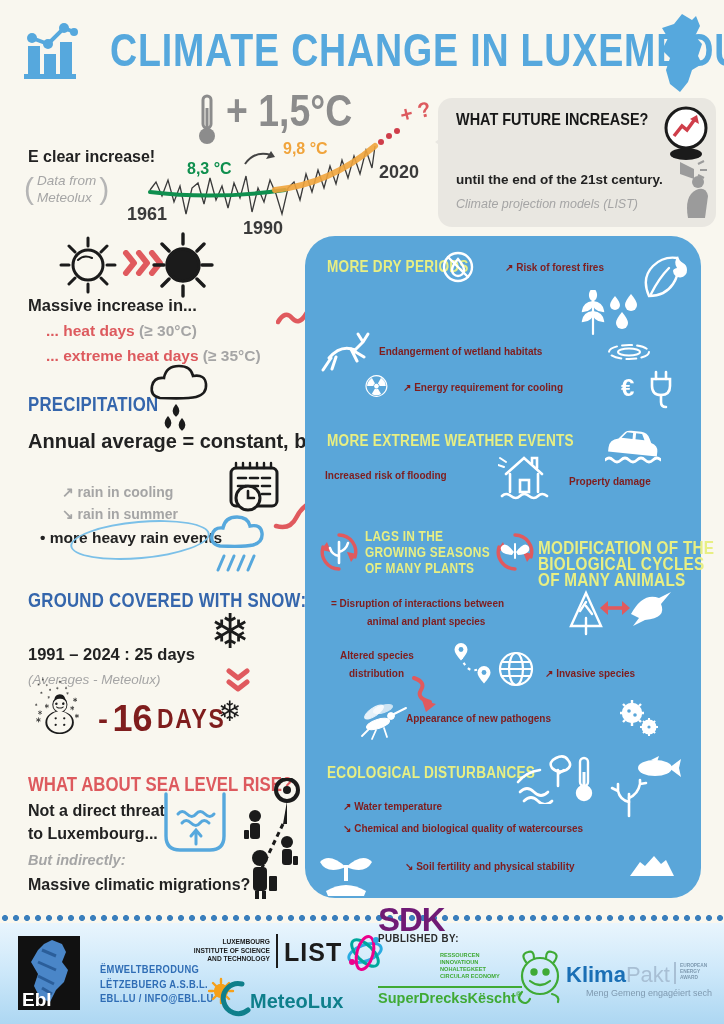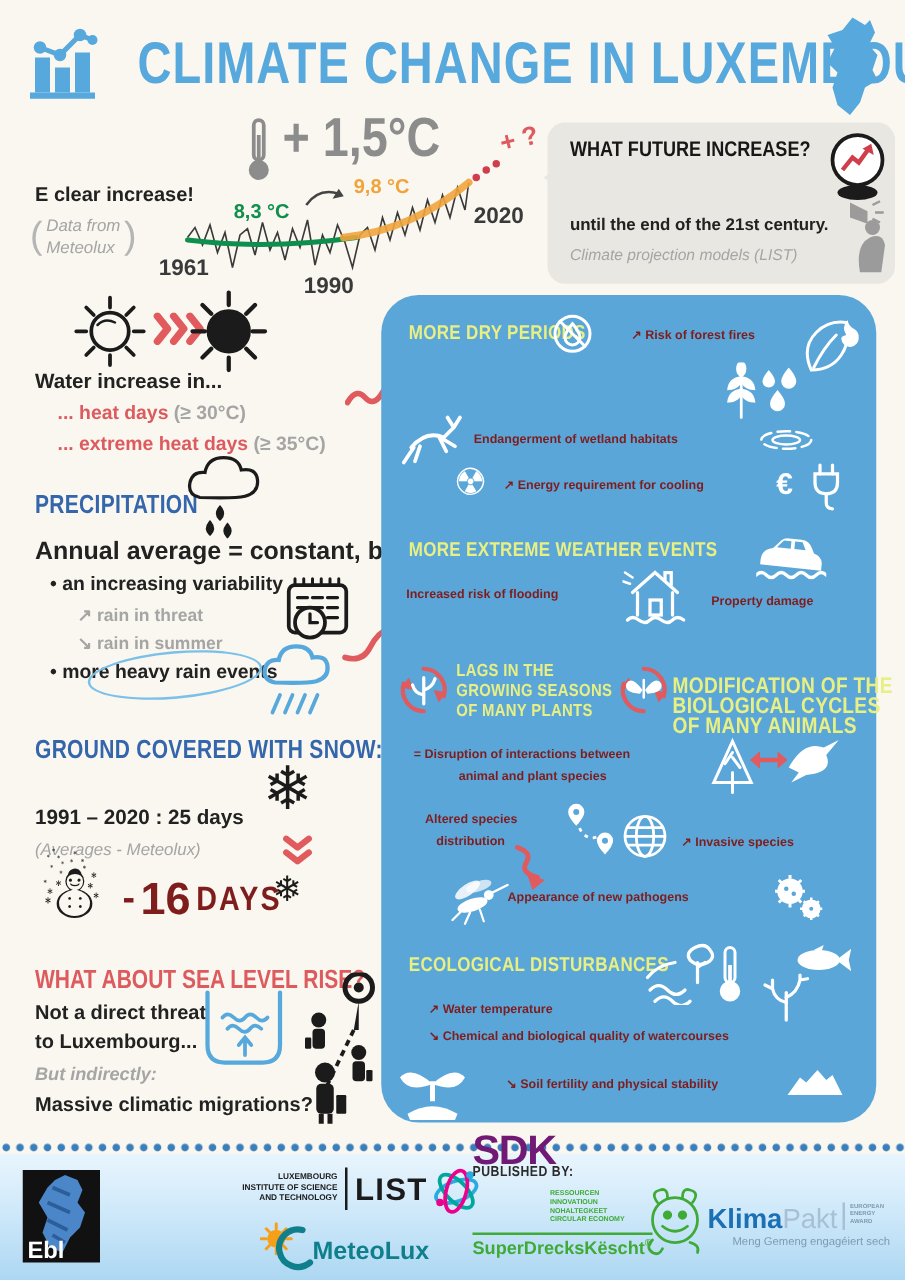--- a/index.html
+++ b/index.html
@@ -125,61 +125,60 @@
         <path d="M17,3 L25,13 L17,23"></path>
         <path d="M30,3 L38,13 L30,23"></path>
     </svg>
   </span>
   <span class="abs" style="left:146px;top:228px">
     <svg width="74" height="74" viewBox="0 0 74 74" stroke="#1b1b1b" stroke-width="3.4" stroke-linecap="round">
       <circle cx="37" cy="37" r="16" fill="#1b1b1b"></circle>
       <path d="M37,6 v10 M37,58 v10 M8,37 h10 M56,37 h10 M16,16 l7,7 M51,51 l7,7 M16,58 l7,-7 M51,23 l7,-7" fill="none"></path>
     </svg>
   </span>
-  <span class="abs b" style="left:28px;top:296px;font-size:16.5px">Water increase in...</span>
+  <span class="abs b" style="left:28px;top:296px;font-size:16.5px">Massive increase in...</span>
   <span class="abs b nw" style="left:46px;top:322px;font-size:15.5px">
     <span class="red">... </span><span class="red">heat days</span><span class="gray"> (≥ 30°C)</span>
   </span>
   <span class="abs b nw" style="left:46px;top:347px;font-size:15.5px">
     <span class="red">... </span><span class="red">extreme heat days</span><span class="gray"> (≥ 35°C)</span>
   </span>
 
   <span class="abs cn blueh" style="left:28px;top:392px;font-size:21px">PRECIPITATION</span>
   <span class="abs" style="left:146px;top:360px">
     <svg width="66" height="74" viewBox="0 0 66 74" stroke="#1b1b1b" stroke-width="2.6" fill="none" stroke-linecap="round">
       <path d="M14,38 q-10,-2 -8,-12 q2,-9 12,-8 q2,-12 15,-12 q12,0 14,10 q12,-2 13,8 q1,10 -10,13 q-8,2 -36,1 z"></path>
       <path d="M30,46 q4,5 0,9 q-4,-4 0,-9 z" fill="#1b1b1b"></path>
       <path d="M22,58 q4,5 0,9 q-4,-4 0,-9 z" fill="#1b1b1b"></path>
       <path d="M36,60 q4,5 0,9 q-4,-4 0,-9 z" fill="#1b1b1b"></path>
     </svg>
   </span>
   <span class="abs b" style="left:28px;top:430px;font-size:20px">Annual average = constant, but:</span>
-  <span class="abs b" style="left:40px;top:459px;font-size:15.5px">• <span>an increasing variability</span></span>
-  <span class="abs gray b" style="left:62px;top:484px;font-size:14px">↗ rain in threat</span>
+  <span class="abs gray b" style="left:62px;top:484px;font-size:14px">↗ rain in cooling</span>
   <span class="abs gray b" style="left:62px;top:506px;font-size:14px">↘ rain in summer</span>
   <span class="abs" style="left:228px;top:460px">
     <svg width="52" height="58" viewBox="0 0 52 58" stroke="#1b1b1b" fill="none" stroke-linecap="round">
       <rect x="3" y="8" width="46" height="38" rx="5" stroke-width="3"></rect>
       <path d="M8,8 v-5 M15,8 v-5 M22,8 v-5 M29,8 v-5 M36,8 v-5 M43,8 v-5" stroke-width="2.4"></path>
       <path d="M10,18 h8 M22,18 h8 M34,18 h8 M10,26 h8 M22,26 h8 M34,26 h8 M34,34 h8" stroke-width="2.6"></path>
       <circle cx="20" cy="38" r="12" stroke-width="3" fill="#f9f7ef"></circle>
       <path d="M20,31 v7 h6" stroke-width="2.6"></path>
     </svg>
   </span>
   <span class="abs b" style="left:40px;top:529px;font-size:15.5px">• <span>more heavy rain events</span></span>
   <div class="ellipse-mark" style="left:70px;top:521px;width:136px;height:34px"></div>
   <span class="abs" style="left:206px;top:512px">
     <svg width="66" height="68" viewBox="0 0 66 68" stroke="#56a8dd" stroke-width="3.4" fill="none" stroke-linecap="round">
       <path d="M14,34 q-10,-2 -8,-11 q2,-8 11,-7 q2,-11 14,-11 q11,0 13,9 q11,-2 12,7 q1,9 -9,12 q-8,2 -33,1 z"></path>
       <path d="M18,44 l-6,14 M28,44 l-6,14 M38,44 l-6,14 M48,44 l-6,14" stroke-width="3"></path>
     </svg>
   </span>
 
   <span class="abs cn blueh" style="left:28px;top:588px;font-size:21px">GROUND COVERED WITH SNOW:</span>
-  <span class="abs b" style="left:28px;top:645px;font-size:16.5px">1991 – 2020 : 25 days</span>
+  <span class="abs b" style="left:28px;top:645px;font-size:16.5px">1991 – 2024 : 25 days</span>
   <span class="abs gray ital" style="left:28px;top:672px;font-size:13.5px">(Averages - Meteolux)</span>
   <span class="abs" style="left:210px;top:608px;font-size:48px;color:#1b1b1b;line-height:48px">❄</span>
   <span class="abs" style="left:226px;top:668px">
     <svg width="24" height="26" viewBox="0 0 24 26" stroke="#e05a5e" stroke-width="5" fill="none" stroke-linecap="round" stroke-linejoin="round">
       <path d="M3,3 L12,10 L21,3"></path>
         <path d="M3,14 L12,21 L21,14"></path>
     </svg>
   </span>
   <span class="abs" style="left:218px;top:698px;font-size:28px;color:#1b1b1b;line-height:28px">❄</span>
   <span class="abs" style="left:30px;top:684px;font-size:60px;color:#1b1b1b;line-height:60px">☃</span>
@@ -476,20 +475,25 @@
   <div id="sky"></div>
 
   <span class="abs" style="left:18px;top:936px">
     <svg width="74" height="80" viewBox="0 0 74 80">
       <rect x="0" y="0" width="62" height="74" fill="#111"></rect>
       <path d="M34,4 L44,8 L48,16 L44,26 L50,34 L46,46 L38,54 L32,66 L22,62 L16,50 L20,38 L13,26 L20,14 L26,8 Z" fill="#4a86c8"></path>
       <path d="M24,14 l14,6 M20,26 l18,8 M20,40 l16,8 M24,52 l10,6" stroke="#2b5e9a" stroke-width="3"></path>
       <text x="4" y="70" font-size="19" font-weight="bold" fill="#fff" font-family="Liberation Sans, sans-serif">Ebl</text>
     </svg>
   </span>
+  <span class="abs b" style="left:100px;top:962px;font-size:11px;line-height:14.5px;color:#2f6db5;letter-spacing:.4px">
+    <span class="cn85">ËMWELTBERODUNG</span><br>
+    <span class="cn85">LËTZEBUERG A.S.B.L.</span><br>
+    <span class="cn85">EBL.LU / INFO@EBL.LU</span>
+  </span>
 
   <span class="abs" style="left:192px;top:938px;width:78px;text-align:right;font-size:6.6px;font-weight:bold;line-height:8.5px;color:#1b1b1b">
     <span>LUXEMBOURG</span><br>
     <span>INSTITUTE OF SCIENCE</span><br>
     <span>AND TECHNOLOGY</span>
   </span>
   <span class="abs" style="left:276px;top:934px;width:2px;height:34px;background:#1b1b1b"></span>
   <span class="abs b" style="left:284px;top:938px;font-size:25px;color:#1b1b1b;letter-spacing:1px">LIST</span>
   <span class="abs" style="left:342px;top:930px">
     <svg width="46" height="46" viewBox="0 0 46 46" fill="none" stroke-width="3">

